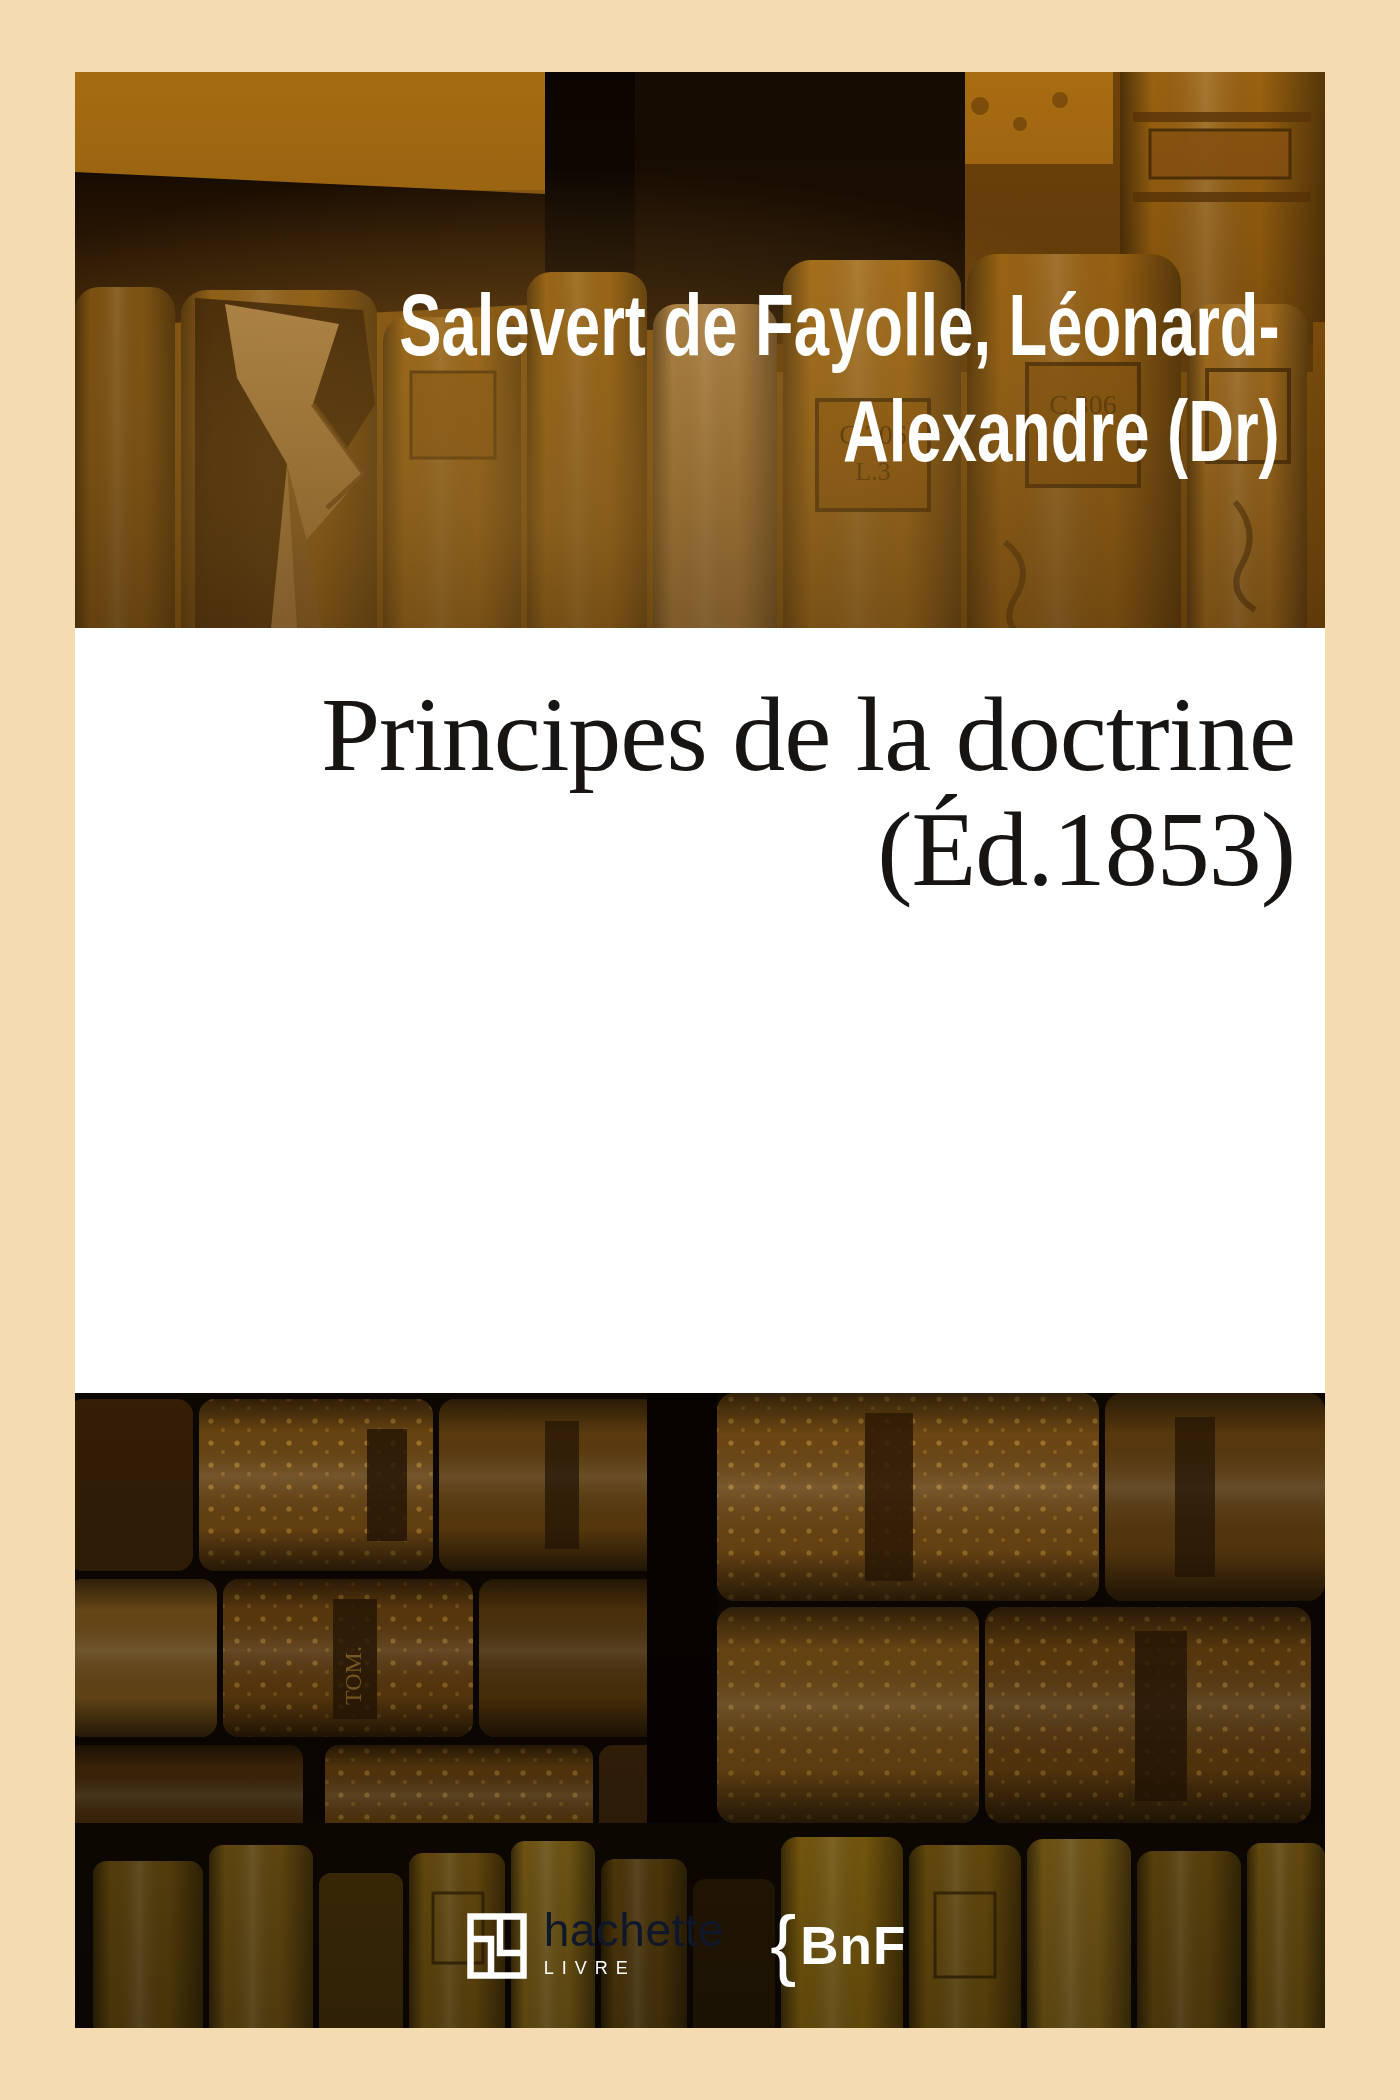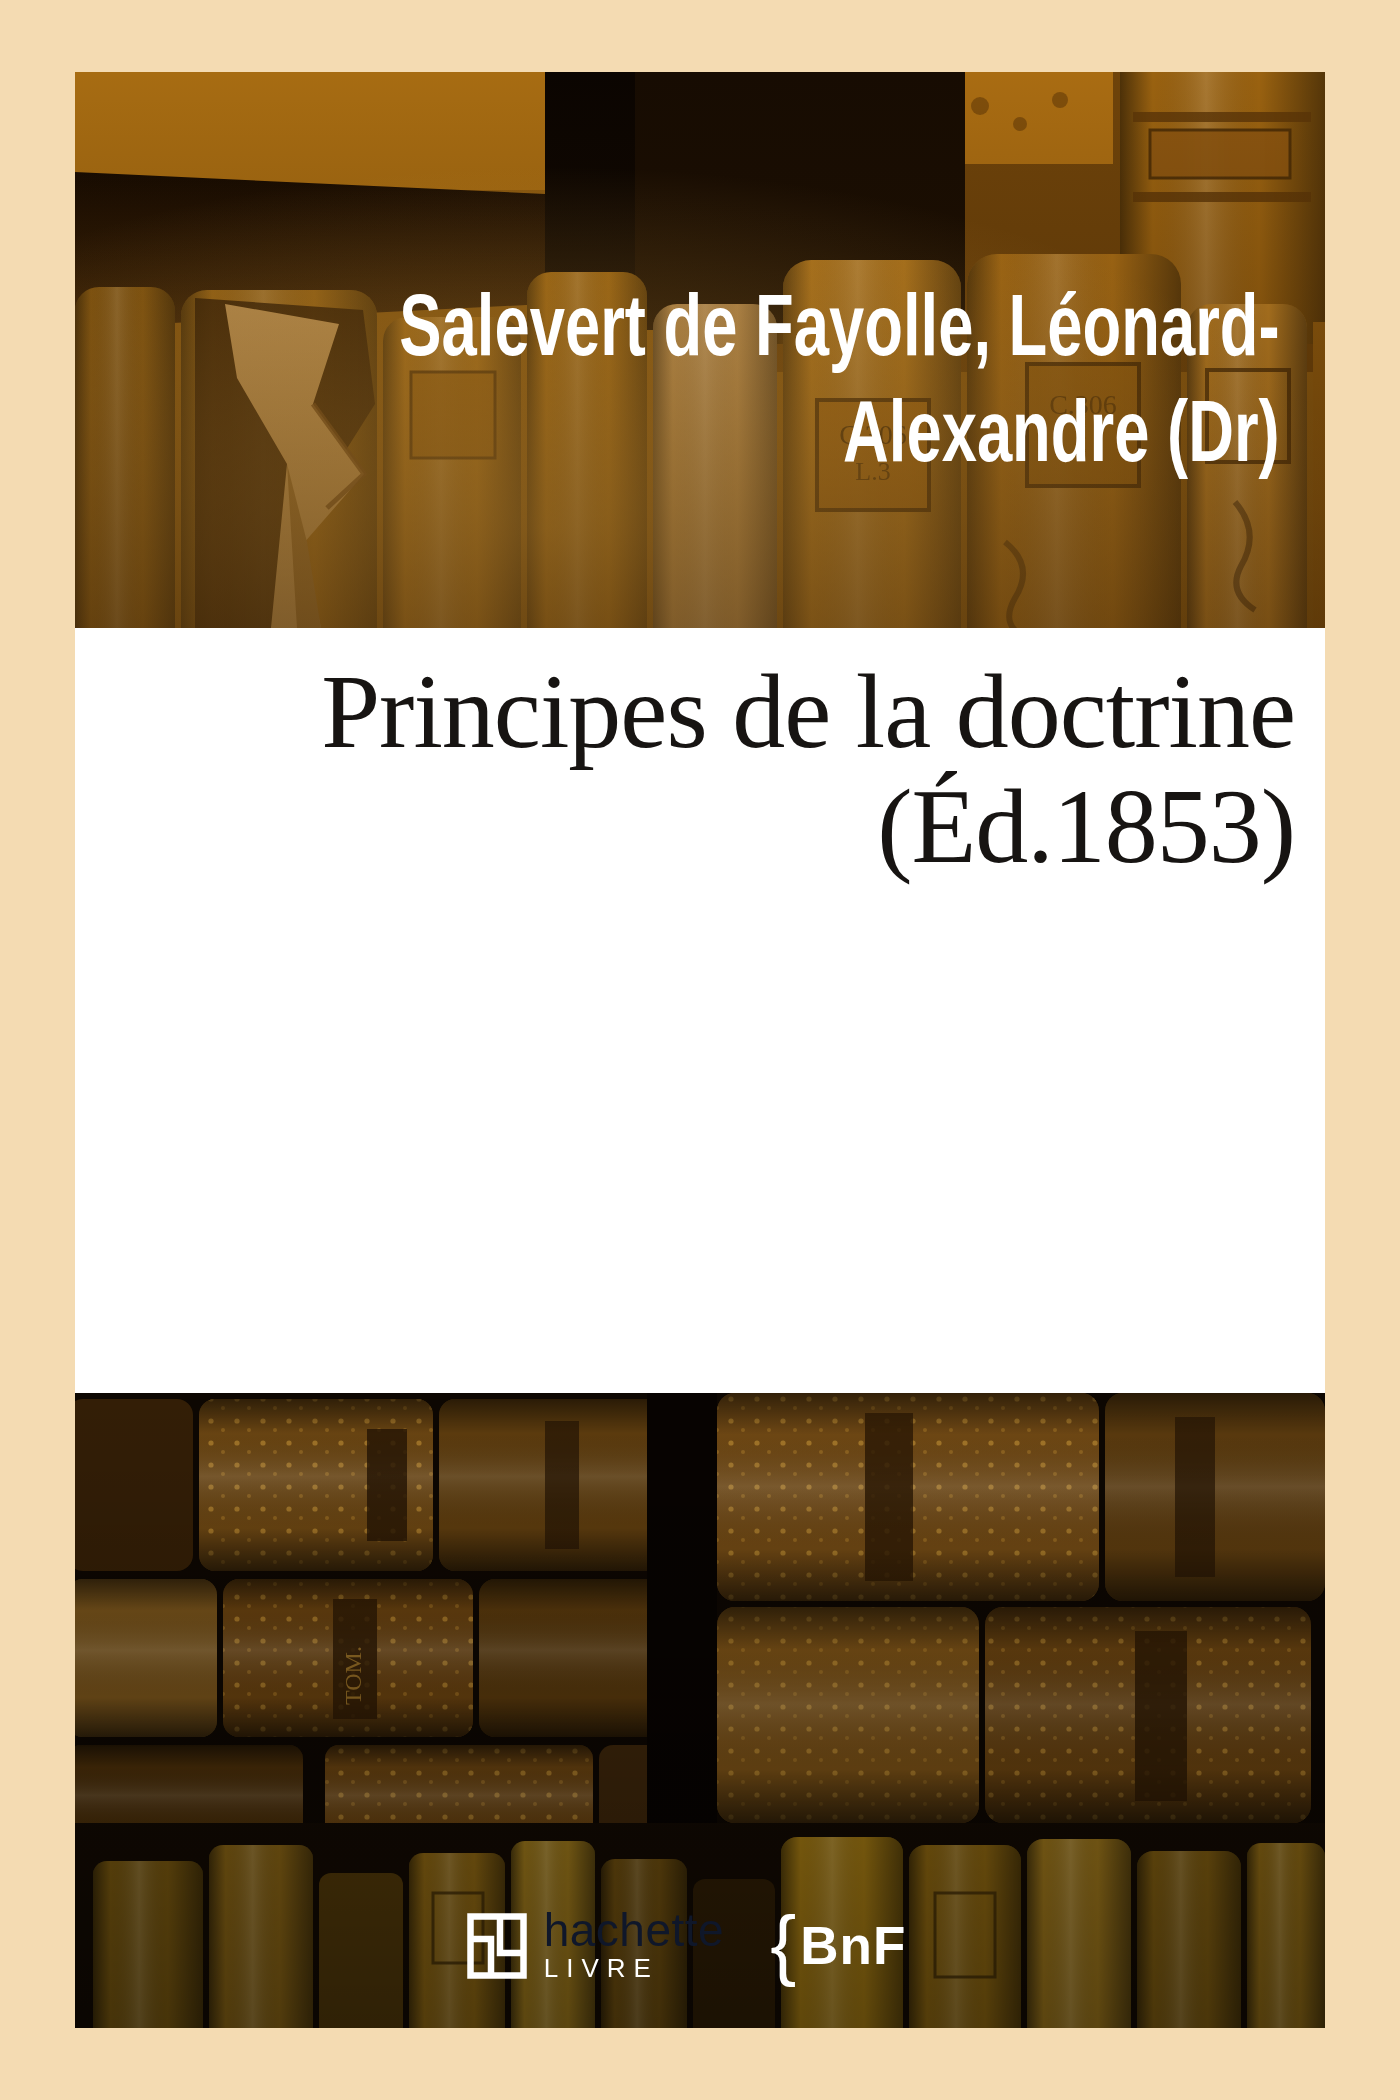--- a/index.html
+++ b/index.html
@@ -16,35 +16,35 @@
   .photo-top svg,.photo-bottom svg{display:block;width:100%;height:100%;}
   
   .author{
     right:120px;top:272px;text-align:right;color:#ffffff;
     font-weight:bold;font-size:88px;line-height:106px;white-space:nowrap;
     transform:scaleX(0.72);transform-origin:100% 0;
     letter-spacing:0px;z-index:5;
   }
   
   .title{
-    right:105px;top:654px;text-align:right;color:#171412;
+    right:105px;top:677px;text-align:right;color:#171412;
     font-family:"Liberation Serif",serif;
     font-size:106px;line-height:115px;letter-spacing:-1px;white-space:nowrap;z-index:5;
   }
   .title .edition{}
   
   .logos{
     left:75px;top:1908px;width:1250px;display:flex;justify-content:center;
     align-items:center;gap:46px;z-index:6;transform:translateX(-14px);
   }
   .hachette{display:flex;align-items:center;gap:16px;}
   .hachette-icon{width:62px;height:66px;flex:0 0 auto;}
   .hachette-text{display:flex;flex-direction:column;align-items:flex-start;color:#fff;}
   .hachette-word{font-size:46px;line-height:44px;letter-spacing:0.5px;color:#0f172a;}
-  .livre-word{font-size:26px;line-height:30px;letter-spacing:8px;color:#fff;margin-top:1px;}
+  .livre-word{font-size:18px;line-height:30px;letter-spacing:8px;color:#fff;margin-top:1px;}
   .bnf{display:flex;align-items:center;color:#fff;}
   .bnf-brace{font-size:78px;line-height:60px;font-weight:400;margin-right:4px;transform:translateY(-2px);}
   .bnf-word{font-size:53px;line-height:60px;font-weight:700;letter-spacing:1px;}
 </style>
 </head>
 <body>
 
 <div class="layer photo-top">
   <svg viewBox="0 0 1250 556" preserveAspectRatio="none">
     <defs>

